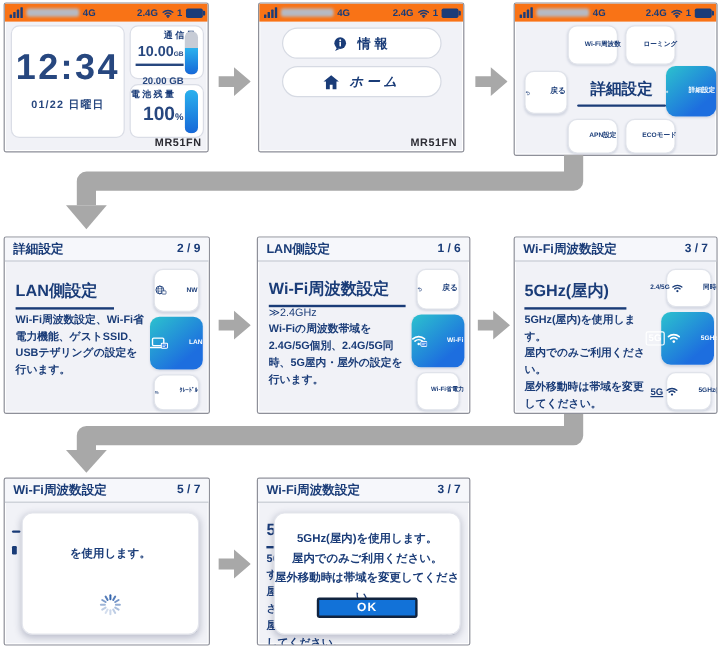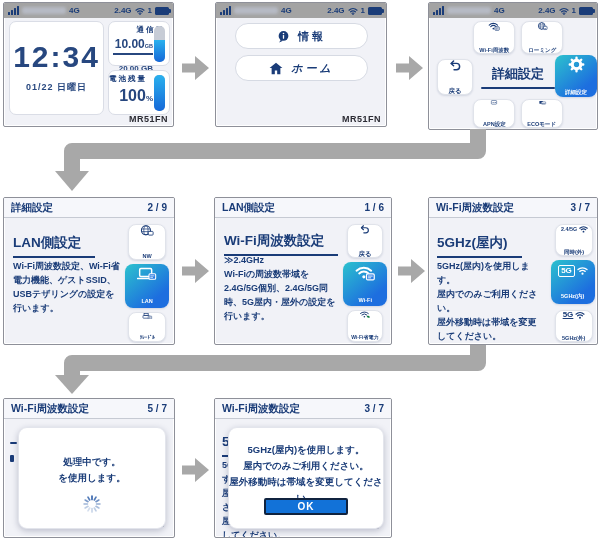--- a/index.html
+++ b/index.html
@@ -6,21 +6,21 @@
   *{box-sizing:border-box;}
   body{font-family:"Liberation Sans","DejaVu Sans",sans-serif;}
   #canvas{position:relative;width:600px;height:541px;background:#fff;overflow:hidden;}
 
   
   .screen{position:absolute;background:#f1f2f7;border:1px solid #8e9099;border-radius:2px;
           overflow:hidden;box-shadow:0 0 0 1px #fff inset;}
 
   
   .sbar{position:absolute;left:0;top:0;right:0;height:15px;display:flex;align-items:center;
-        gap:3px;padding:0 4px;background:#a3a3a3;}
+        gap:3px;padding:0 4px;background:#f97316;}
   .sbar .txt{font-size:8px;font-weight:bold;color:var(--navy,#1a3c78);}
   .sig{display:flex;align-items:flex-end;gap:1px;height:9px;}
   .sig i{display:block;width:2px;background:var(--navy,#1a3c78);border-radius:0.5px;}
   .carrier{width:44px;height:7px;background:#b6bac4;border-radius:2px;filter:blur(1.5px);}
   .spacer{flex:1;}
   .batt{width:14px;height:8px;background:var(--navy,#1a3c78);border-radius:1.5px;position:relative;}
   .batt:after{content:"";position:absolute;right:-2px;top:2px;width:2px;height:4px;background:var(--navy,#1a3c78);border-radius:0 1px 1px 0;}
 
   .wifi-svg{display:block;}
 
@@ -37,37 +37,37 @@
   .mbtn{position:absolute;left:19px;width:133px;height:26px;border-radius:13px;background:#fff;
         border:1px solid #d6dae3;display:flex;align-items:center;justify-content:center;gap:8px;
         color:var(--navy,#1a3c78);font-weight:bold;font-size:11px;letter-spacing:3px;}
   .mbtn.sel{background:linear-gradient(90deg,var(--teal,#2cc2ce),var(--blue,#1d6edf));border:none;color:#fff;}
   .mbtn .two{display:flex;flex-direction:column;font-size:9px;letter-spacing:1px;line-height:1.15;text-align:left;}
   .menu-ic{display:grid;grid-template-columns:6px 6px;grid-auto-rows:2.5px;gap:1.5px 2px;}
   .menu-ic i{background:#fff;border-radius:1px;display:block;}
 
   
   .tile{position:absolute;background:#fff;border:1px solid #e0e3ea;border-radius:8px;
-        box-shadow:0 1px 2px rgba(40,60,110,.15);display:flex;flex-direction:column;align-items:center;
+        box-shadow:0 1px 2px rgba(40,60,110,.15);display:flex;flex-direction:row;align-items:center;
         justify-content:center;gap:16px;color:var(--navy,#1a3c78);}
   .tile .lbl{font-size:6px;font-weight:bold;line-height:1.05;text-align:center;white-space:nowrap;transform:scale(.92);}
   .tile.sel{background:linear-gradient(140deg,var(--teal,#2cc2ce),var(--blue,#1d6edf) 75%);border:none;color:#fff;}
   .tile .badge{font-size:6px;font-weight:bold;line-height:1;transform:scale(.9);}
   .qtitle{position:absolute;font-size:13px;font-weight:bold;color:var(--navy,#1a3c78);text-align:center;}
   .qtitle:after{content:"";display:block;height:2px;background:var(--navy,#1a3c78);margin-top:4px;border-radius:1px;}
 
   
   .hdr{position:absolute;left:0;top:0;right:0;height:20px;display:flex;align-items:center;
        padding:0 7px;border-bottom:1.5px solid #c6cad3;background:#f6f7fb;}
   .hdr .h-t{font-size:10.5px;font-weight:bold;color:var(--navy,#1a3c78);}
   .hdr .h-p{margin-left:auto;font-size:10px;font-weight:bold;color:var(--navy,#1a3c78);}
   .stitle{position:absolute;font-size:13.5px;font-weight:bold;color:var(--navy,#1a3c78);
           border-bottom:2px solid var(--navy,#1a3c78);padding:0 14px 4px 0;}
   .sbody{position:absolute;font-size:9px;font-weight:bold;color:var(--navy,#1a3c78);line-height:1.55;}
-  .bullet{position:absolute;font-size:9px;font-weight:bold;color:var(--navy,#1a3c78);}
+  .bullet{position:absolute;font-size:9px;font-weight:normal;color:var(--navy,#1a3c78);}
 
   
   .modal{position:absolute;background:#fff;border:1px solid #e3e5ec;border-radius:9px;
          box-shadow:0 2px 6px rgba(30,40,80,.25);}
   .modal .mtext{position:absolute;left:0;right:0;text-align:center;font-size:9.5px;font-weight:bold;
                 color:var(--navy,#1a3c78);line-height:1.7;}
   .okbtn{position:absolute;left:50%;transform:translateX(-50%);width:84px;height:17px;
          background:var(--ok,#1272d8);border:2px solid #10233f;border-radius:2px;color:#fff;
          font-size:10px;font-weight:bold;display:flex;align-items:center;justify-content:center;letter-spacing:1px;}
   .dots{position:absolute;display:flex;gap:2px;}
@@ -388,21 +388,20 @@
 
     <div class="frag" style="left:6px;top:43px;width:7px;height:2px;"></div>
     <div class="frag" style="left:6px;top:56px;width:4px;height:7px;"></div>
     <div class="dots" style="right:10px;bottom:10px;">
         <i></i>
         <i></i>
         <i></i>
       </div>
     <div class="modal" style="left:14px;top:28px;right:8px;bottom:8px;">
       <div class="mtext" style="top:26px;">
-        <div>処理中です。</div>
         <div>を使用します。</div>
       </div>
       <svg style="position:absolute;left:50%;bottom:14px;transform:translateX(-50%);" width="20" height="20" viewBox="0 0 24 24">
           <g stroke="#2a5ca8" stroke-width="2" stroke-linecap="round">
             <line x1="12" y1="2.5" x2="12" y2="6.5" opacity=".95"></line>
             <line x1="16.8" y1="3.8" x2="14.8" y2="7.2" opacity=".8"></line>
             <line x1="20.2" y1="7.2" x2="16.8" y2="9.2" opacity=".65"></line>
             <line x1="21.5" y1="12" x2="17.5" y2="12" opacity=".5"></line>
             <line x1="20.2" y1="16.8" x2="16.8" y2="14.8" opacity=".4"></line>
             <line x1="16.8" y1="20.2" x2="14.8" y2="16.8" opacity=".3"></line>

